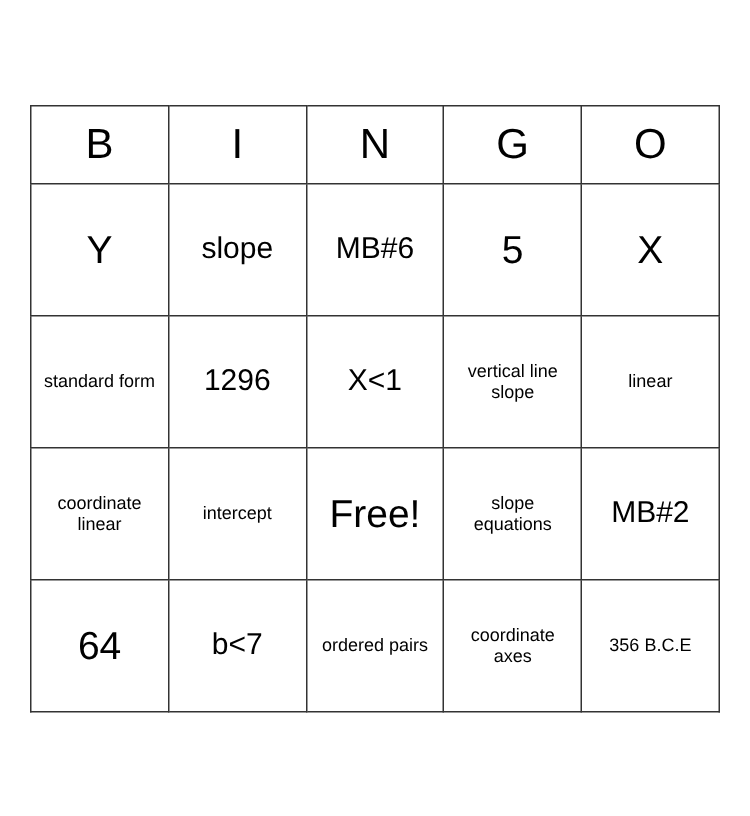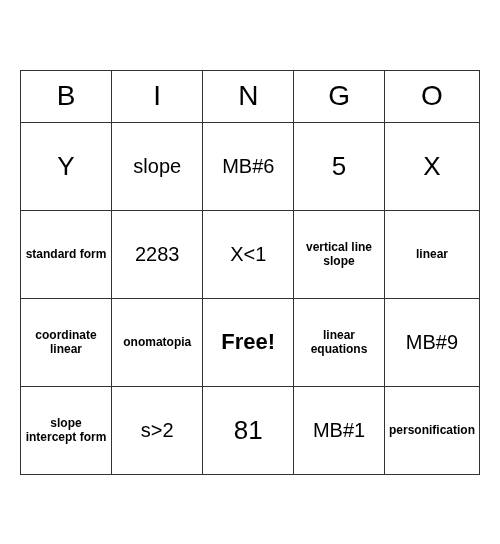--- a/index.html
+++ b/index.html
@@ -38,25 +38,24 @@
       font-size: 14px;
     }
     .cell.large {
       font-size: 26px;
     }
     .cell.medium {
       font-size: 20px;
     }
     .cell.small {
       font-size: 12px;
-      font-weight: bold;
     }
     .free-cell {
-      font-size: 22px;
-      font-weight: bold;
+      font-size: 26px;
+      font-weight: normal;
       margin-left: 24px;
     }
   </style>
 </head>
 <body>
 
 <table class="bingo-card">
   <thead>
     <tr class="header-row" id="header-row">
         <th>B</th>
@@ -69,33 +68,33 @@
   <tbody id="bingo-body">
       <tr>
         <td class="cell large">Y</td>
         <td class="cell medium">slope</td>
         <td class="cell medium">MB#6</td>
         <td class="cell large">5</td>
         <td class="cell large">X</td>
       </tr>
       <tr>
         <td class="cell small">standard form</td>
-        <td class="cell medium">2283</td>
+        <td class="cell medium">1296</td>
         <td class="cell medium">X&lt;1</td>
         <td class="cell small">vertical line slope</td>
         <td class="cell small">linear</td>
       </tr>
       <tr>
         <td class="cell small">coordinate linear</td>
-        <td class="cell small">onomatopia</td>
+        <td class="cell small">intercept</td>
         <td class="cell free-cell">Free!</td>
-        <td class="cell small">linear equations</td>
-        <td class="cell medium">MB#9</td>
+        <td class="cell small">slope equations</td>
+        <td class="cell medium">MB#2</td>
       </tr>
       <tr>
-        <td class="cell small">slope intercept form</td>
-        <td class="cell medium">s&gt;2</td>
-        <td class="cell large">81</td>
-        <td class="cell medium">MB#1</td>
-        <td class="cell small">personification</td>
+        <td class="cell large">64</td>
+        <td class="cell medium">b&lt;7</td>
+        <td class="cell small">ordered pairs</td>
+        <td class="cell small">coordinate axes</td>
+        <td class="cell small">356 B.C.E</td>
       </tr>
     </tbody>
 </table>
 
 </body></html>

